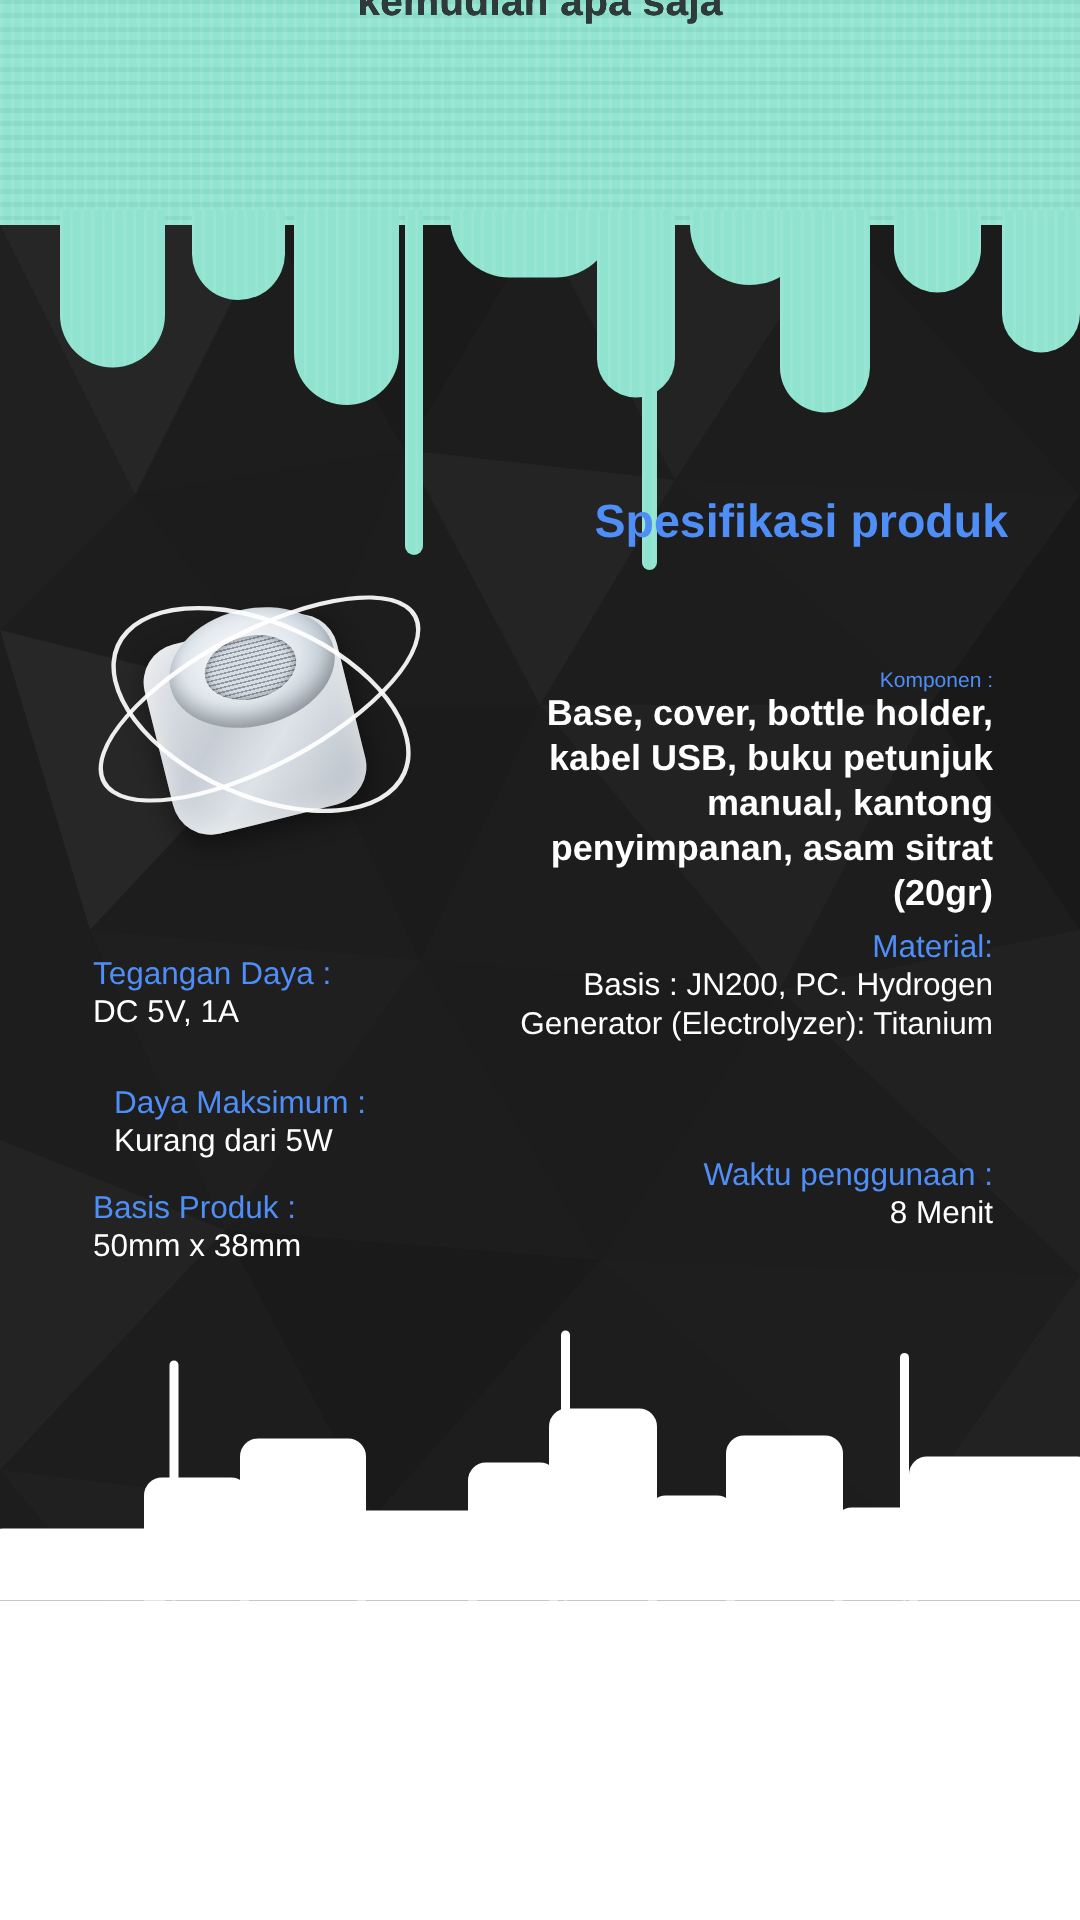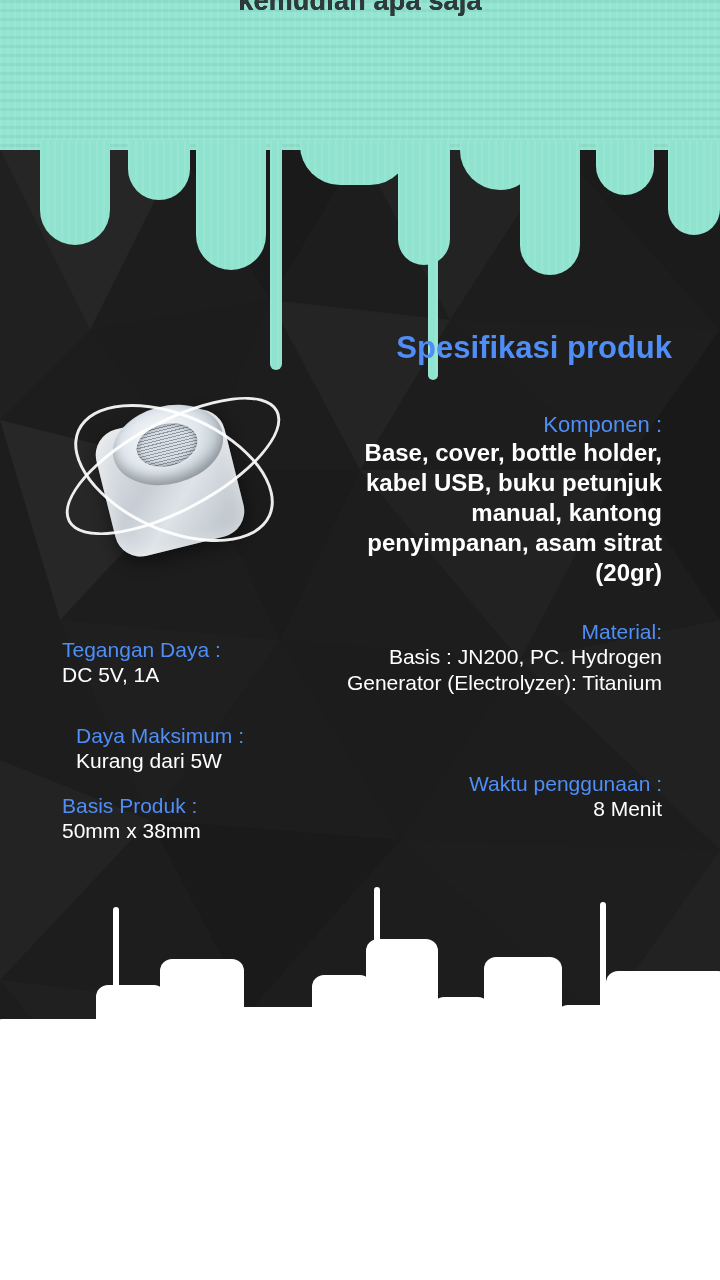--- a/index.html
+++ b/index.html
@@ -96,21 +96,21 @@
     font-size:31px; font-weight:bold; color:#4f8ef7;
     z-index:5;
   }
   .blk { position:absolute; z-index:5; }
   .lbl { color:#4f8ef7; font-size:21px; }
   .val { color:#ffffff; font-size:21px; line-height:1.25; }
   .right { text-align:right; }
   .left { text-align:left;margin-top:16px; }
 
   #komponen { left:310px; top:412px; width:352px; }
-  #komponen .lbl{ font-size:22px; }
+  #komponen .lbl{ font-size:14px;margin-top:33px; }
   #komponen .val{ font-size:24px;font-weight:bold; }
 
   #tegangan { left:62px; top:622px; width:250px; }
   #daya-max { left:76px; top:708px; width:250px; }
   #ukuran   { left:62px; top:778px; width:250px; }
 
   #material { left:306px; top:620px; width:356px; }
   #waktu    { left:306px; top:772px; width:356px; }
 
   

